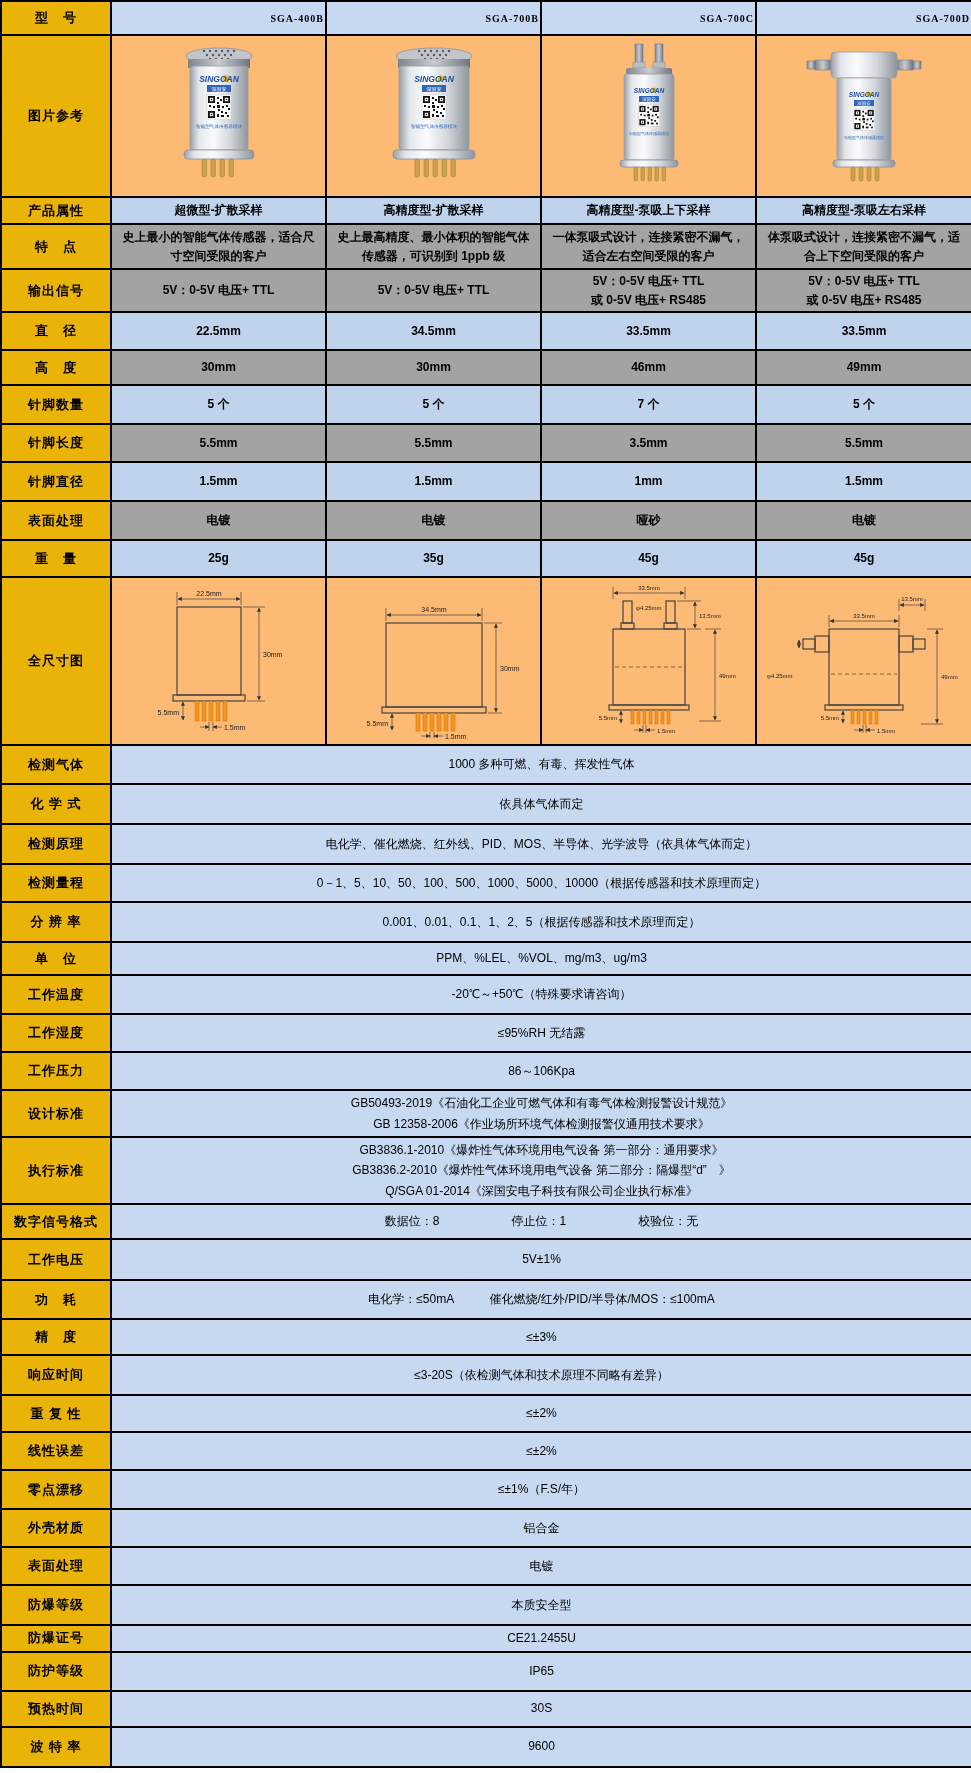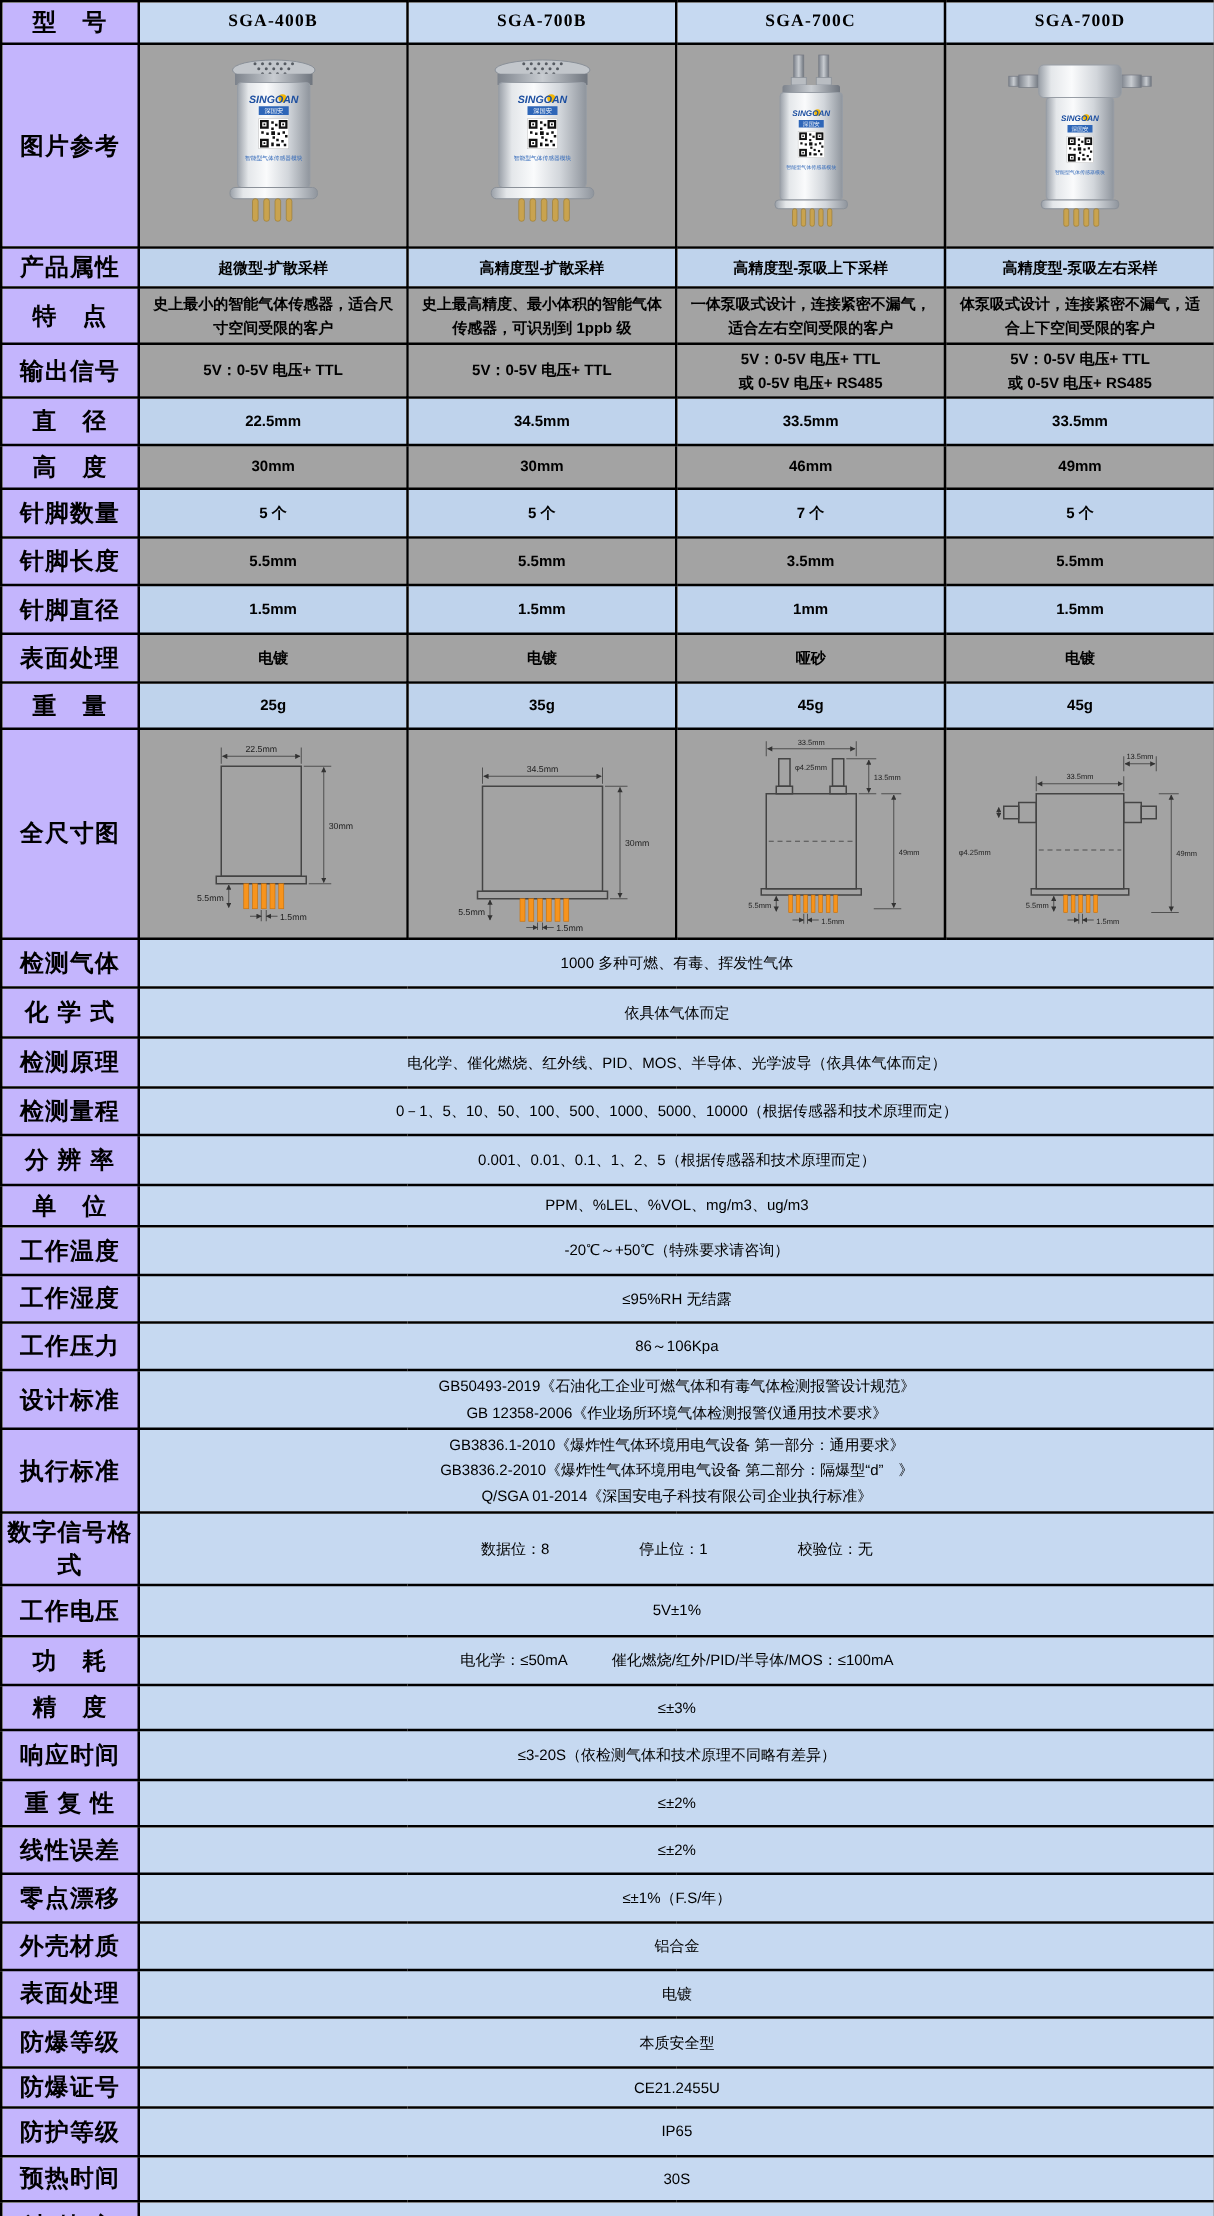--- a/index.html
+++ b/index.html
@@ -1,24 +1,24 @@
 <!DOCTYPE html>
 <html><head>
 <meta charset="utf-8">
 <style>
   html,body{margin:0;padding:0;background:#fff;font-family:"Liberation Sans",sans-serif;color:#000;}
   .wrap{width:971px;}
   table{border-collapse:collapse;width:971px;table-layout:fixed;}
   td{border:2px solid #000;overflow:hidden;vertical-align:middle;}
-  td.lbl{background:#c4b5fd;font-weight:bold;font-size:19px;text-align:center;padding:2px 3px;letter-spacing:1px;}
-  td.model{background:#c6d9f1;font-family:"Liberation Serif",serif;font-weight:bold;font-size:14px;text-align:center;letter-spacing:1px;}
+  td.lbl{background:#eab308;font-weight:bold;font-size:13px;text-align:center;padding:2px 3px;letter-spacing:1px;}
+  td.model{background:#c6d9f1;font-family:"Liberation Serif",serif;font-weight:bold;font-size:10px;text-align:right;letter-spacing:1px;}
   td.val{background:#a3a3a3;font-size:12px;font-weight:600;text-align:center;padding:2px 6px;white-space:pre-line;line-height:1.55;}
   tr.alt td.val{background:#bfd3ec;margin-top:28px;}
   td.fval{background:#c6d9f1;font-size:12px;text-align:center;padding:2px 10px;white-space:pre-line;line-height:1.7;}
-  td.photo,td.diag{background:#a3a3a3;text-align:center;padding:0;}
+  td.photo,td.diag{background:#fdba74;text-align:center;padding:0;}
   svg text{font-family:"Liberation Sans",sans-serif;}
   .dt{font-size:7px;fill:#222;}
   .dt6{font-size:6px;fill:#222;}
   .ln{fill:none;stroke:#444;stroke-width:1.2;}
   .thin{stroke:#444;stroke-width:0.7;}
 </style>
 </head>
 <body>
 
 <svg width="0" height="0" style="position:absolute" aria-hidden="true">

